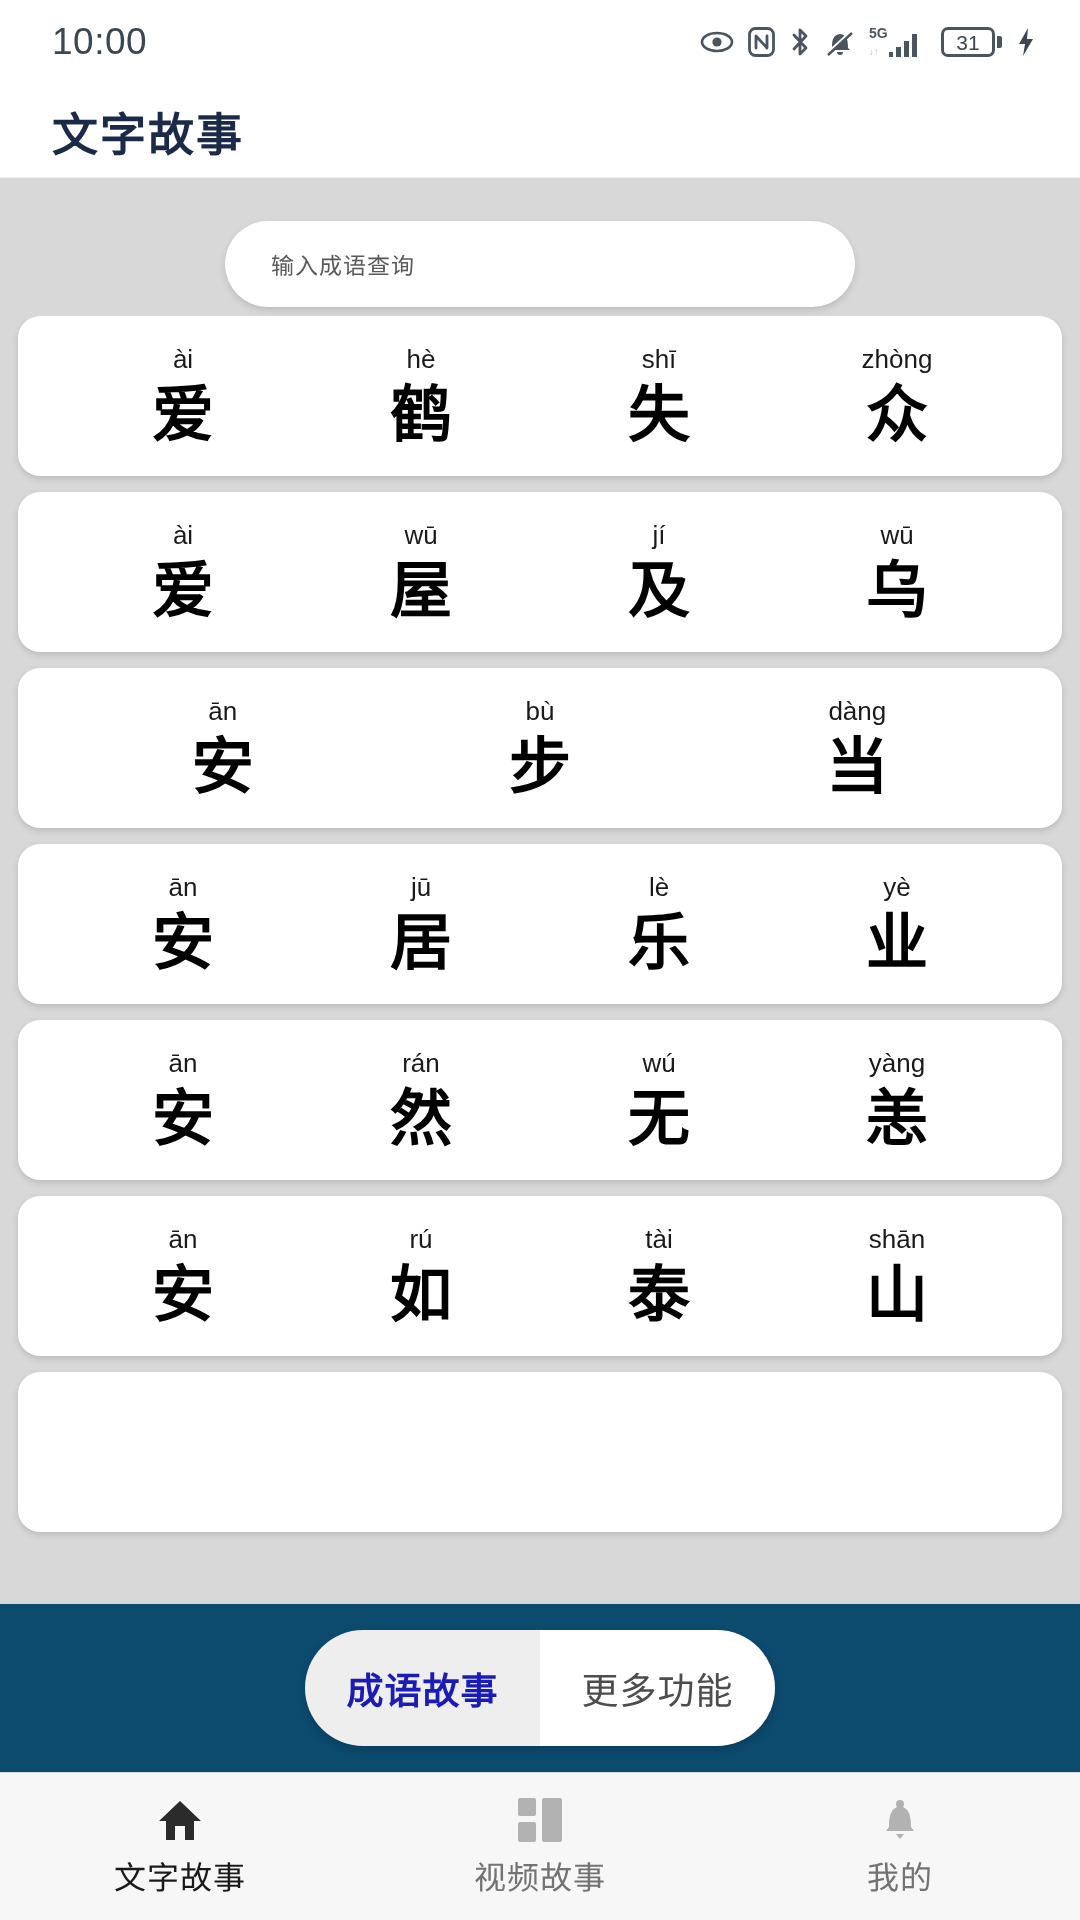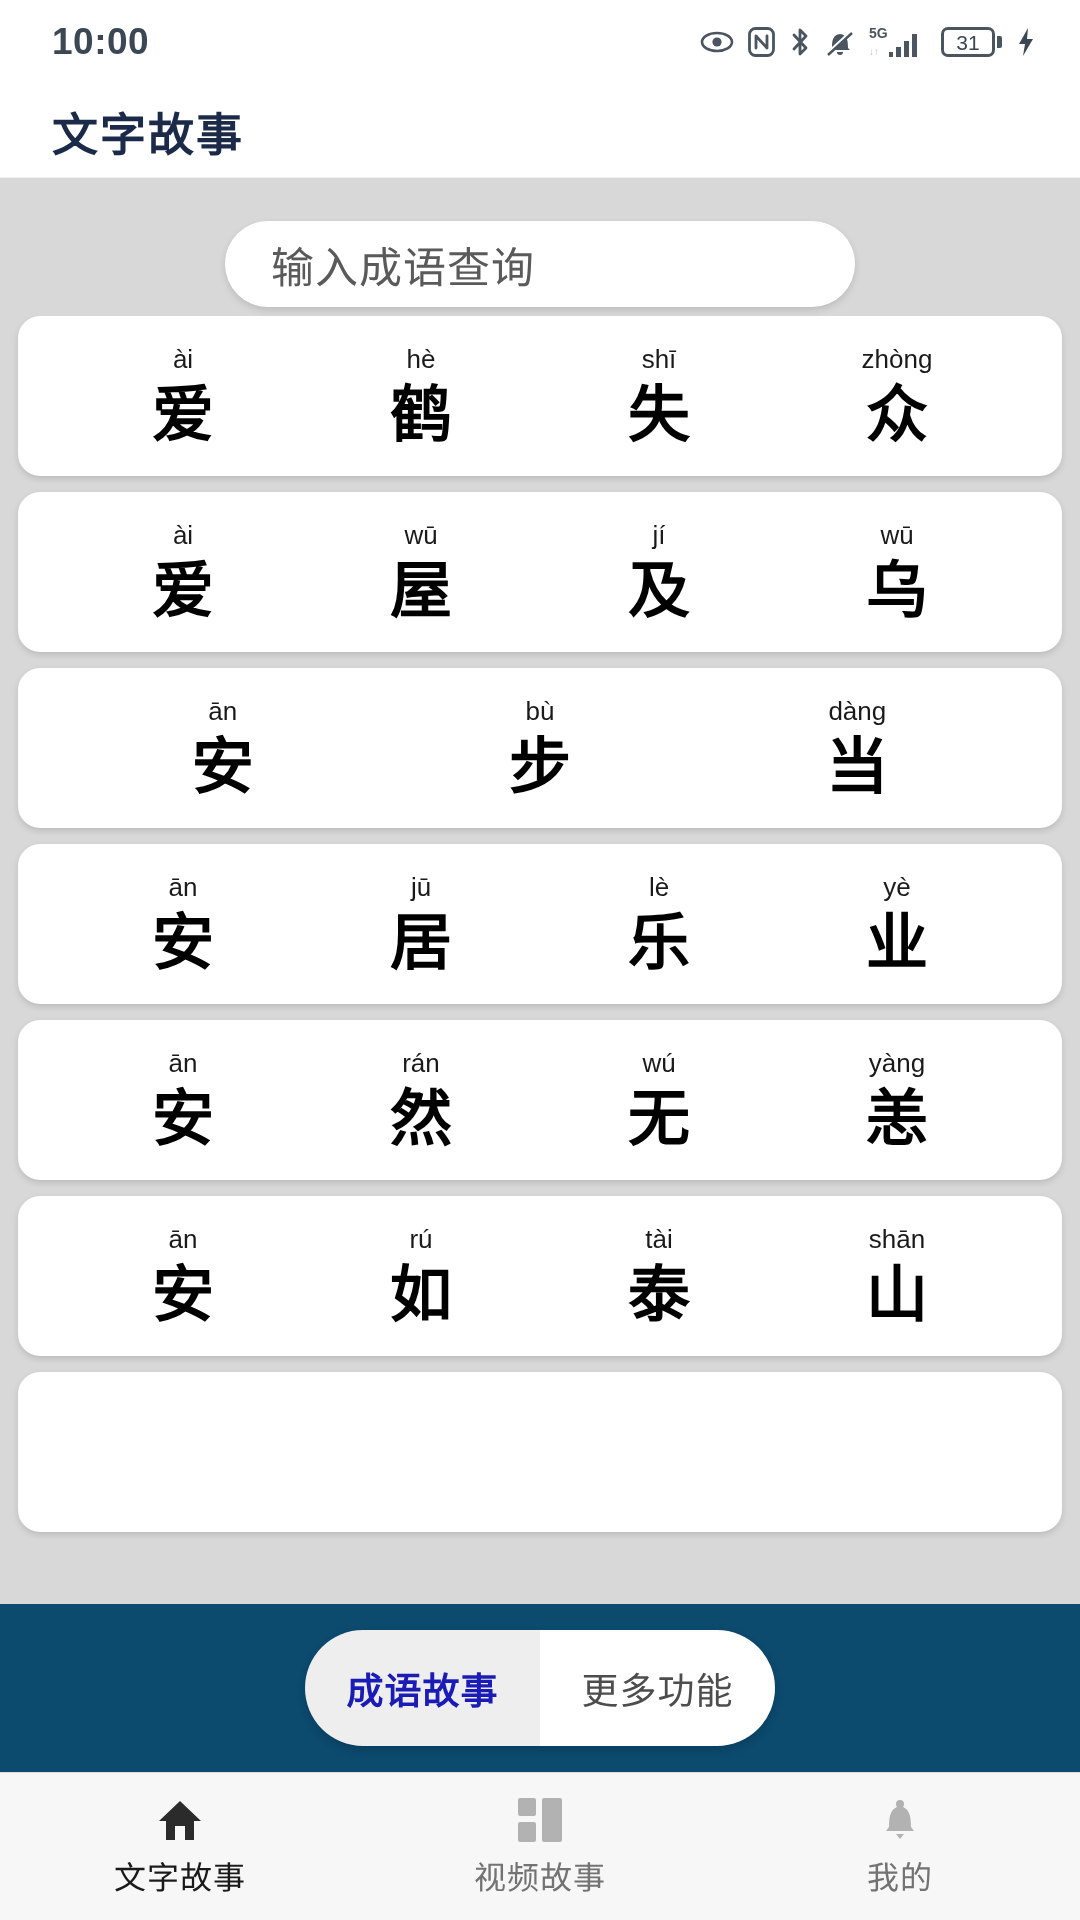--- a/index.html
+++ b/index.html
@@ -28,21 +28,21 @@
     background: #ffffff;
     display: flex;
     align-items: center;
     justify-content: space-between;
     padding: 0 44px 0 52px;
   }
   .status-clock {
     font-size: 37px;
     color: #3b4752;
     letter-spacing: 0.5px;
-    font-weight: 700;
+    font-weight: 400;
   }
   .status-icons {
     display: flex;
     align-items: center;
     gap: 14px;
   }
   .status-icons svg { display: block; }
   .battery-wrap {
     position: relative;
     display: flex;
@@ -109,21 +109,21 @@
     width: 630px;
     height: 86px;
     background: #ffffff;
     border-radius: 44px;
     display: flex;
     align-items: center;
     padding: 0 46px;
     box-shadow: 0 3px 7px rgba(0,0,0,0.13);
   }
   .search-placeholder {
-    font-size: 43px;
+    font-size: 23px;
     color: #5a5a5a;
     letter-spacing: 1px;
   }
 
   
   .card-list {
     flex: 1 1 auto;
     position: relative;
     overflow: hidden;
     padding: 0 18px;

